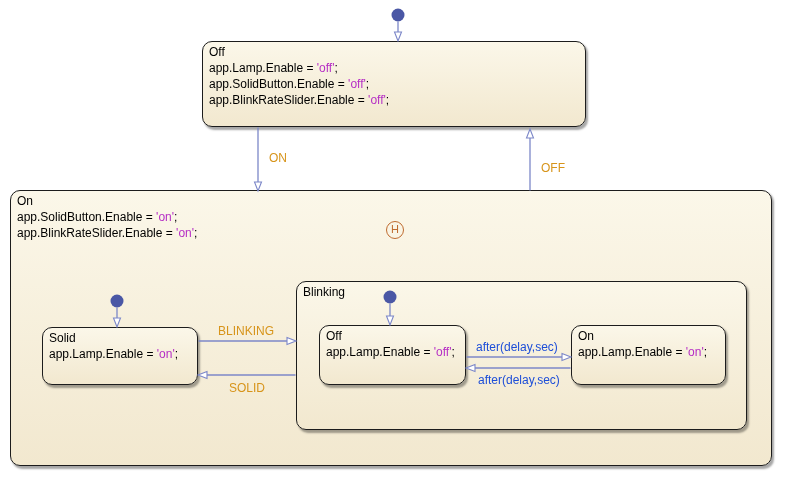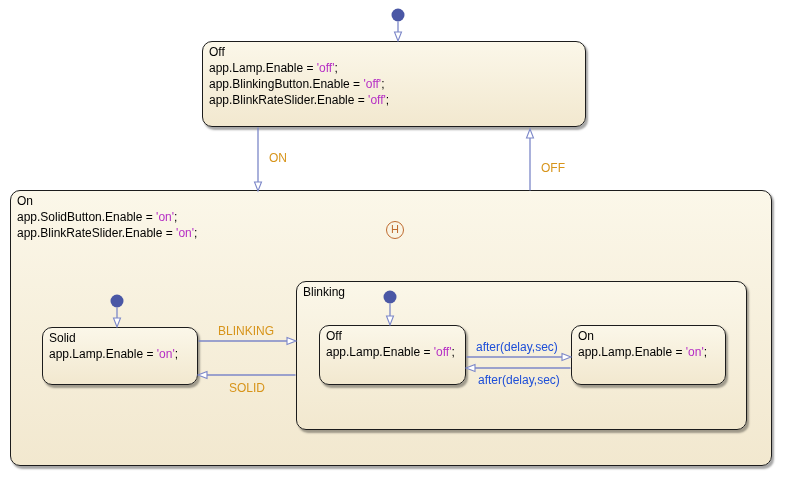--- a/index.html
+++ b/index.html
@@ -34,21 +34,21 @@
   svg.overlay { position:absolute; left:0; top:0; }
 </style>
 </head>
 <body>
 
 <div class="stage">
 
   <div class="state" style="left:202px;top:41px;width:384px;height:86px">
     <div class="state-title">Off</div>
     <div class="code-line"><span>app.Lamp.Enable = </span><span class="str">'off'</span><span>;</span></div>
-    <div class="code-line"><span>app.BlinkingButton.Enable = </span><span class="str">'off'</span><span>;</span></div>
+    <div class="code-line"><span>app.SolidButton.Enable = </span><span class="str">'off'</span><span>;</span></div>
     <div class="code-line"><span>app.BlinkRateSlider.Enable = </span><span class="str">'off'</span><span>;</span></div>
   </div>
 
   <div class="state" style="left:10px;top:190px;width:762px;height:276px">
     <div class="state-title">On</div>
     <div class="code-line"><span>app.SolidButton.Enable = </span><span class="str">'on'</span><span>;</span></div>
     <div class="code-line"><span>app.BlinkRateSlider.Enable = </span><span class="str">'on'</span><span>;</span></div>
   </div>
 
   <div class="hjunction">

